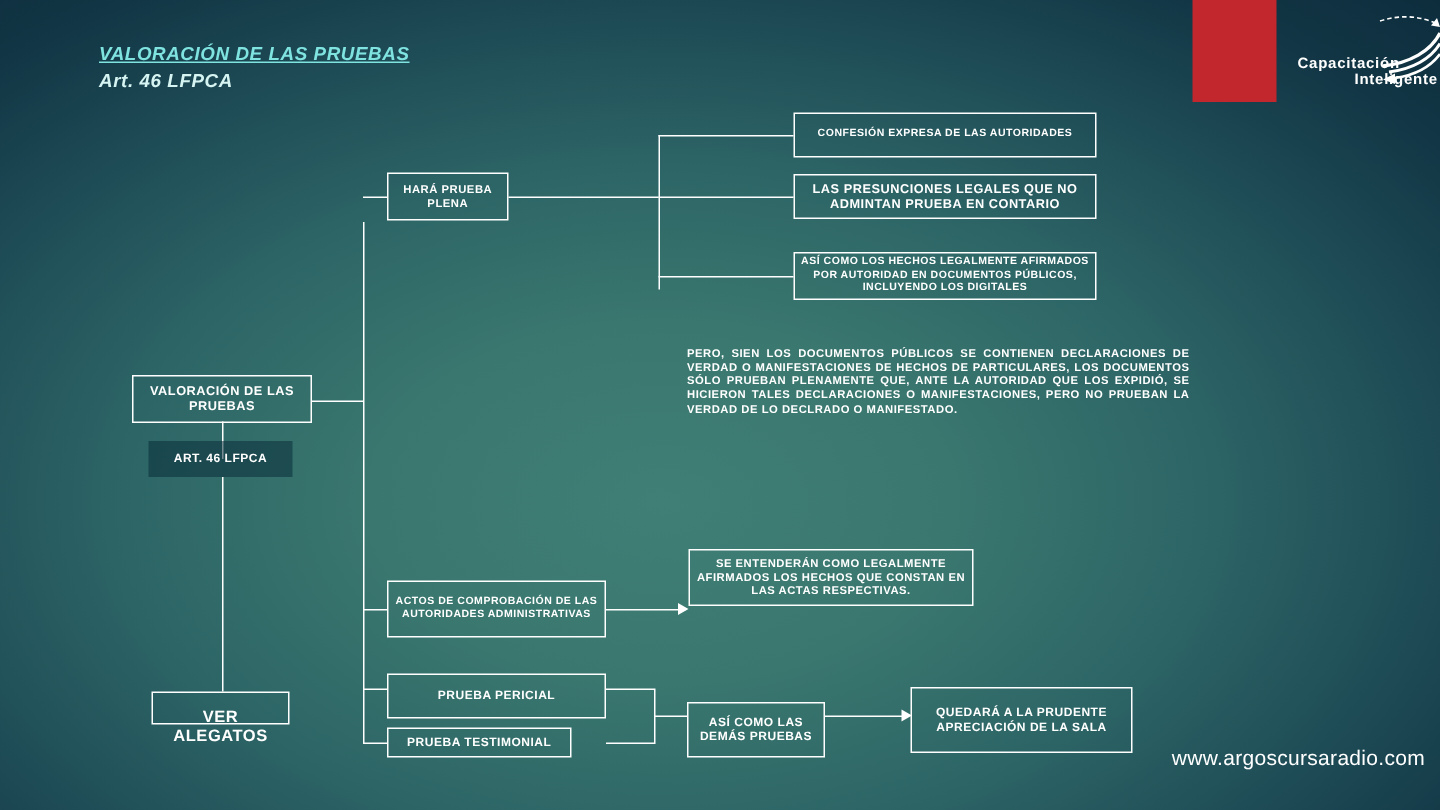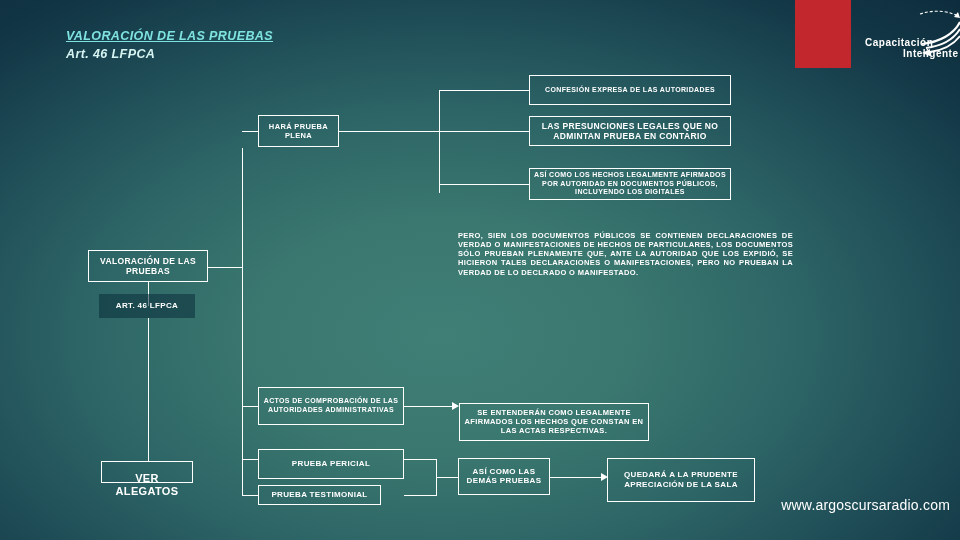--- a/index.html
+++ b/index.html
@@ -222,33 +222,33 @@
   </div>
 
   <div class="box j" style="left:454px; top:228px; width:343px; height:60px; font-size:7.5px; border-color:rgba(255,255,255,0);">
     <span class="inner" style="top:2px; transform:none;">PERO, SIEN LOS DOCUMENTOS PÚBLICOS SE CONTIENEN DECLARACIONES DE VERDAD O MANIFESTACIONES DE HECHOS DE PARTICULARES, LOS DOCUMENTOS SÓLO PRUEBAN PLENAMENTE QUE, ANTE LA AUTORIDAD QUE LOS EXPIDIÓ, SE HICIERON TALES DECLARACIONES O MANIFESTACIONES, PERO NO PRUEBAN LA VERDAD DE LO DECLRADO O MANIFESTADO.</span>
   </div>
 
   <div class="box" style="left:258px; top:387px; width:146px; height:38px; font-size:7px;">
     <span class="inner">ACTOS DE COMPROBACIÓN DE LAS AUTORIDADES ADMINISTRATIVAS</span>
   </div>
 
-  <div class="box" style="left:459px; top:403px; width:190px; height:38px; font-size:7.5px;">
+  <div class="box" style="left:459px; top:366px; width:190px; height:38px; font-size:7.5px;">
     <span class="inner">SE ENTENDERÁN COMO LEGALMENTE AFIRMADOS LOS HECHOS QUE CONSTAN EN LAS ACTAS RESPECTIVAS.</span>
   </div>
 
   <div class="box" style="left:258px; top:449px; width:146px; height:30px; font-size:8px;">
     <span class="inner">PRUEBA PERICIAL</span>
   </div>
 
   <div class="box" style="left:258px; top:485px; width:123px; height:20px; font-size:8px;">
     <span class="inner">PRUEBA TESTIMONIAL</span>
   </div>
 
-  <div class="box" style="left:458px; top:458px; width:92px; height:37px; font-size:8px;padding-left:34px;">
+  <div class="box" style="left:458px; top:468px; width:92px; height:37px; font-size:8px;padding-left:34px;">
     <span class="inner">ASÍ COMO LAS DEMÁS PRUEBAS</span>
   </div>
 
   <div class="box" style="left:607px; top:458px; width:148px; height:44px; font-size:8px;padding-left:32px;">
     <span class="inner">QUEDARÁ A LA PRUDENTE APRECIACIÓN DE LA SALA</span>
   </div>
 
   <div id="footer-url">www.argoscursaradio.com</div>
 
 </div>

